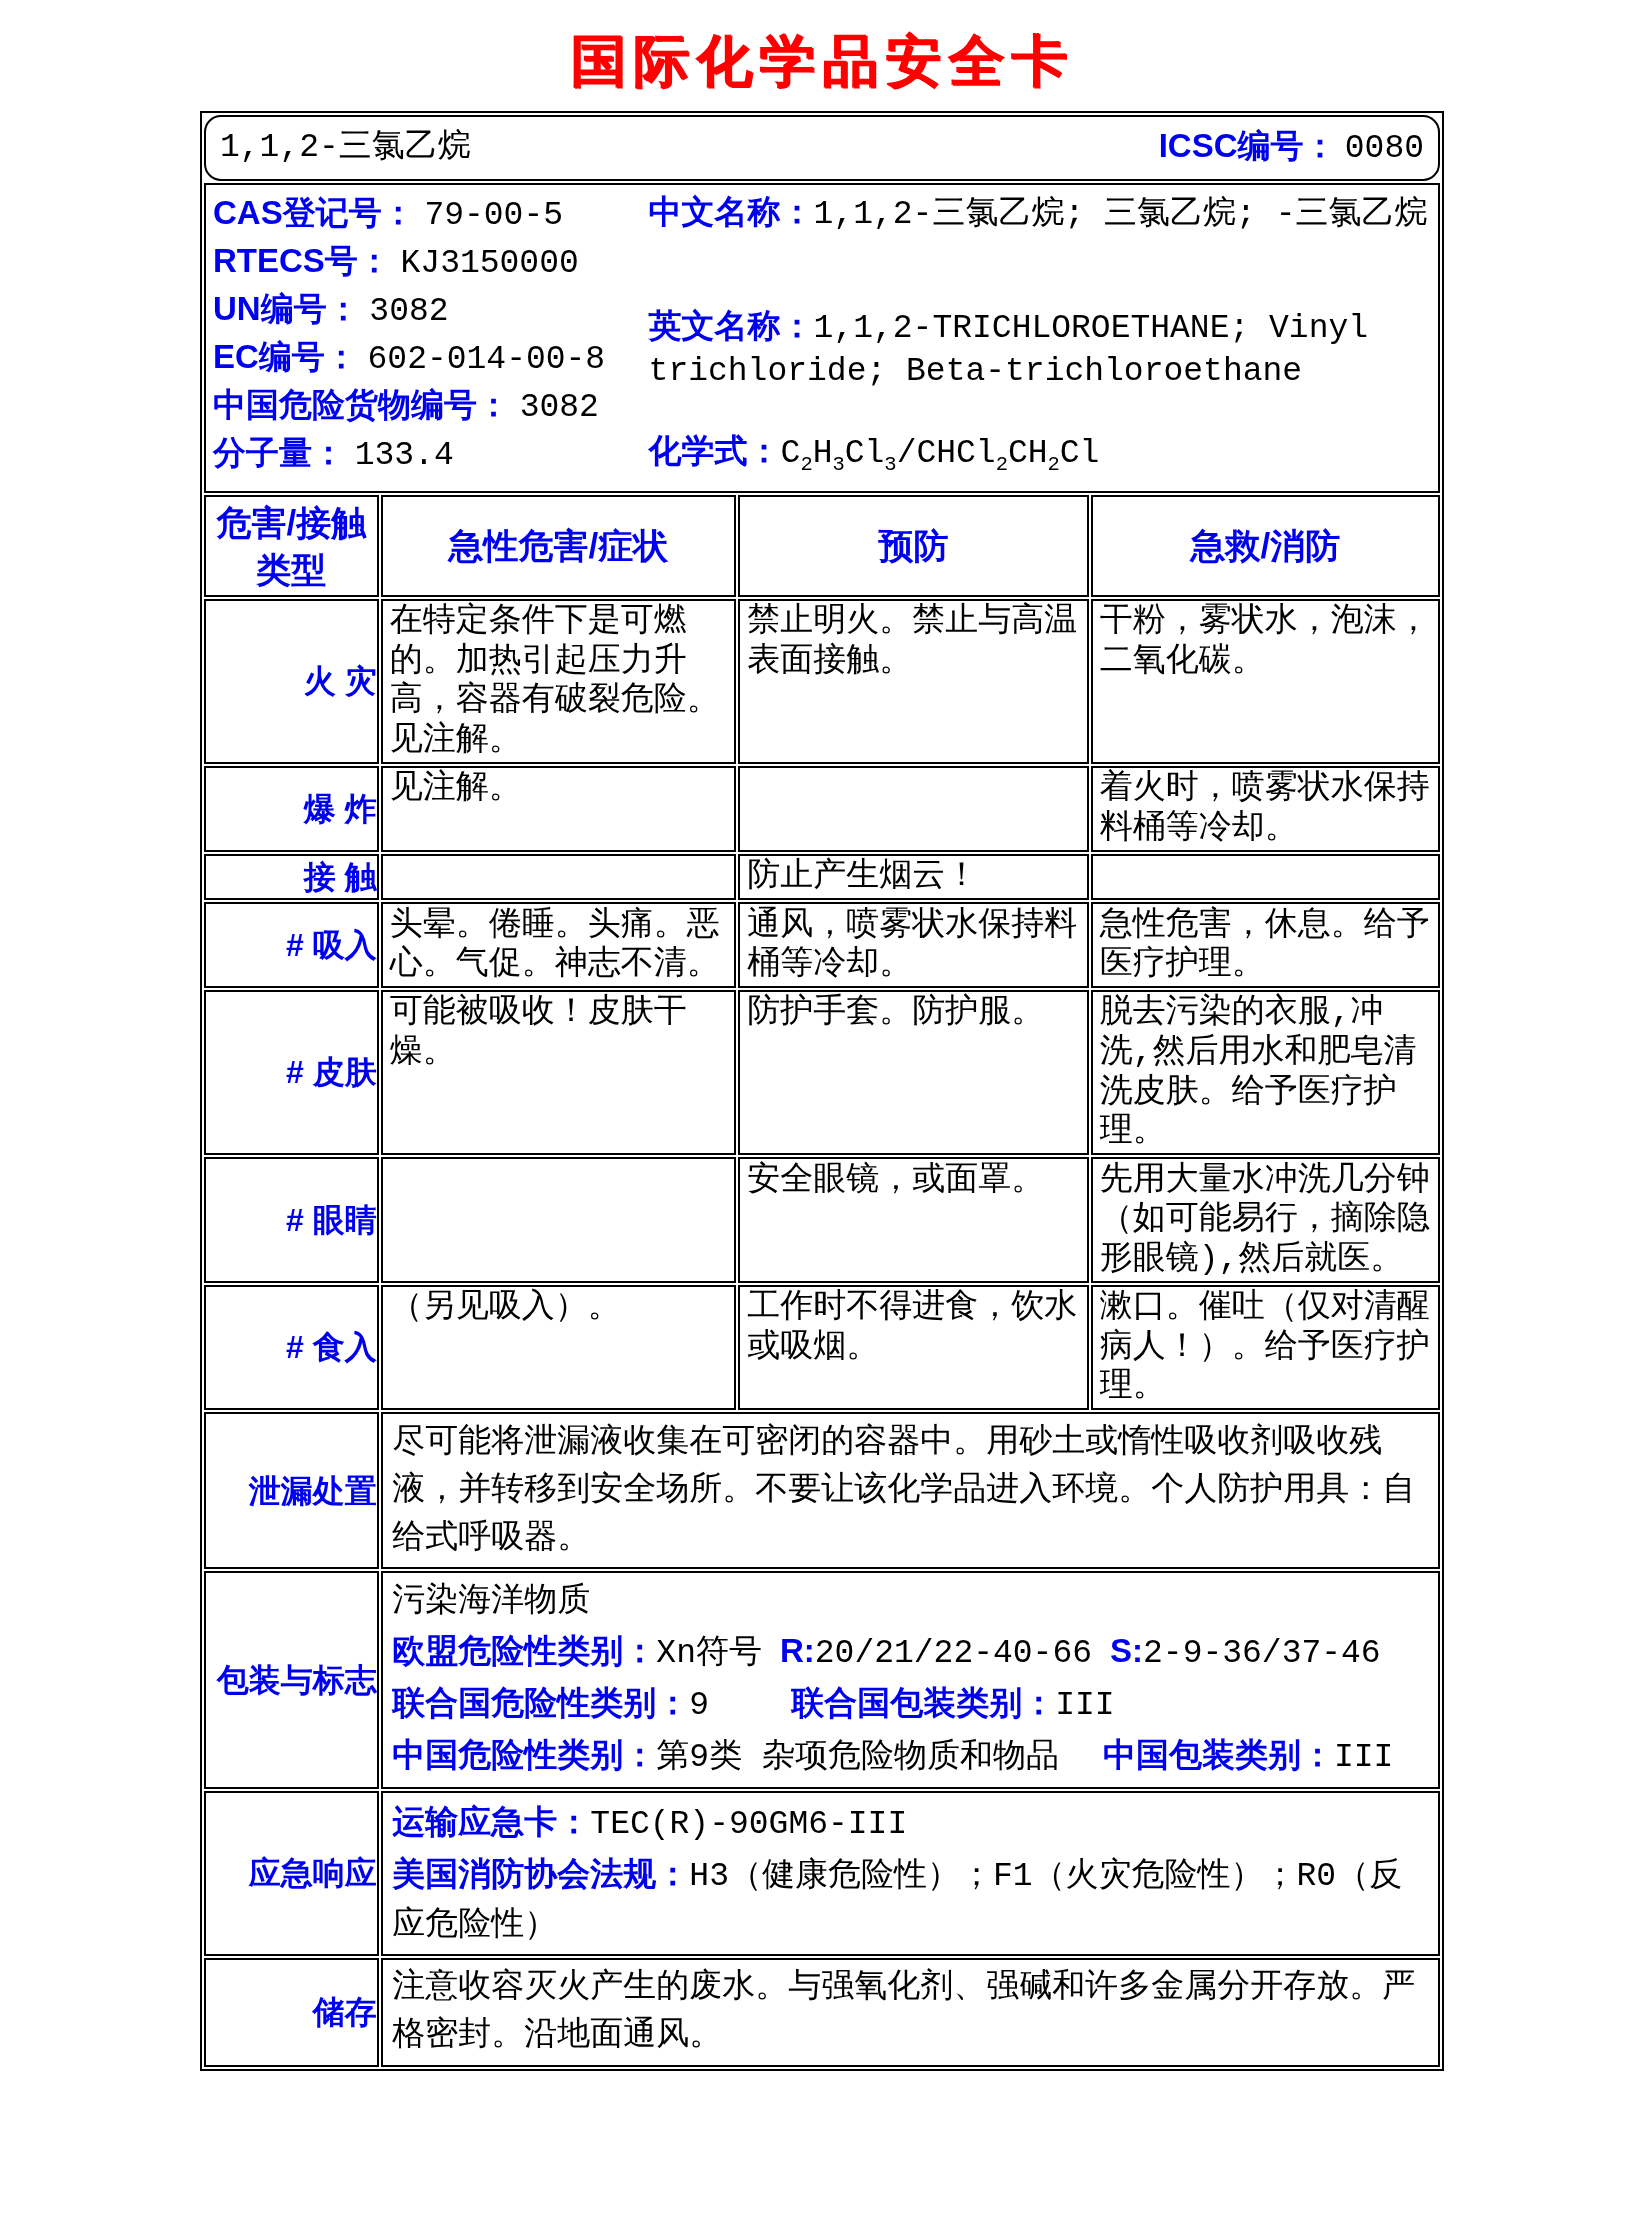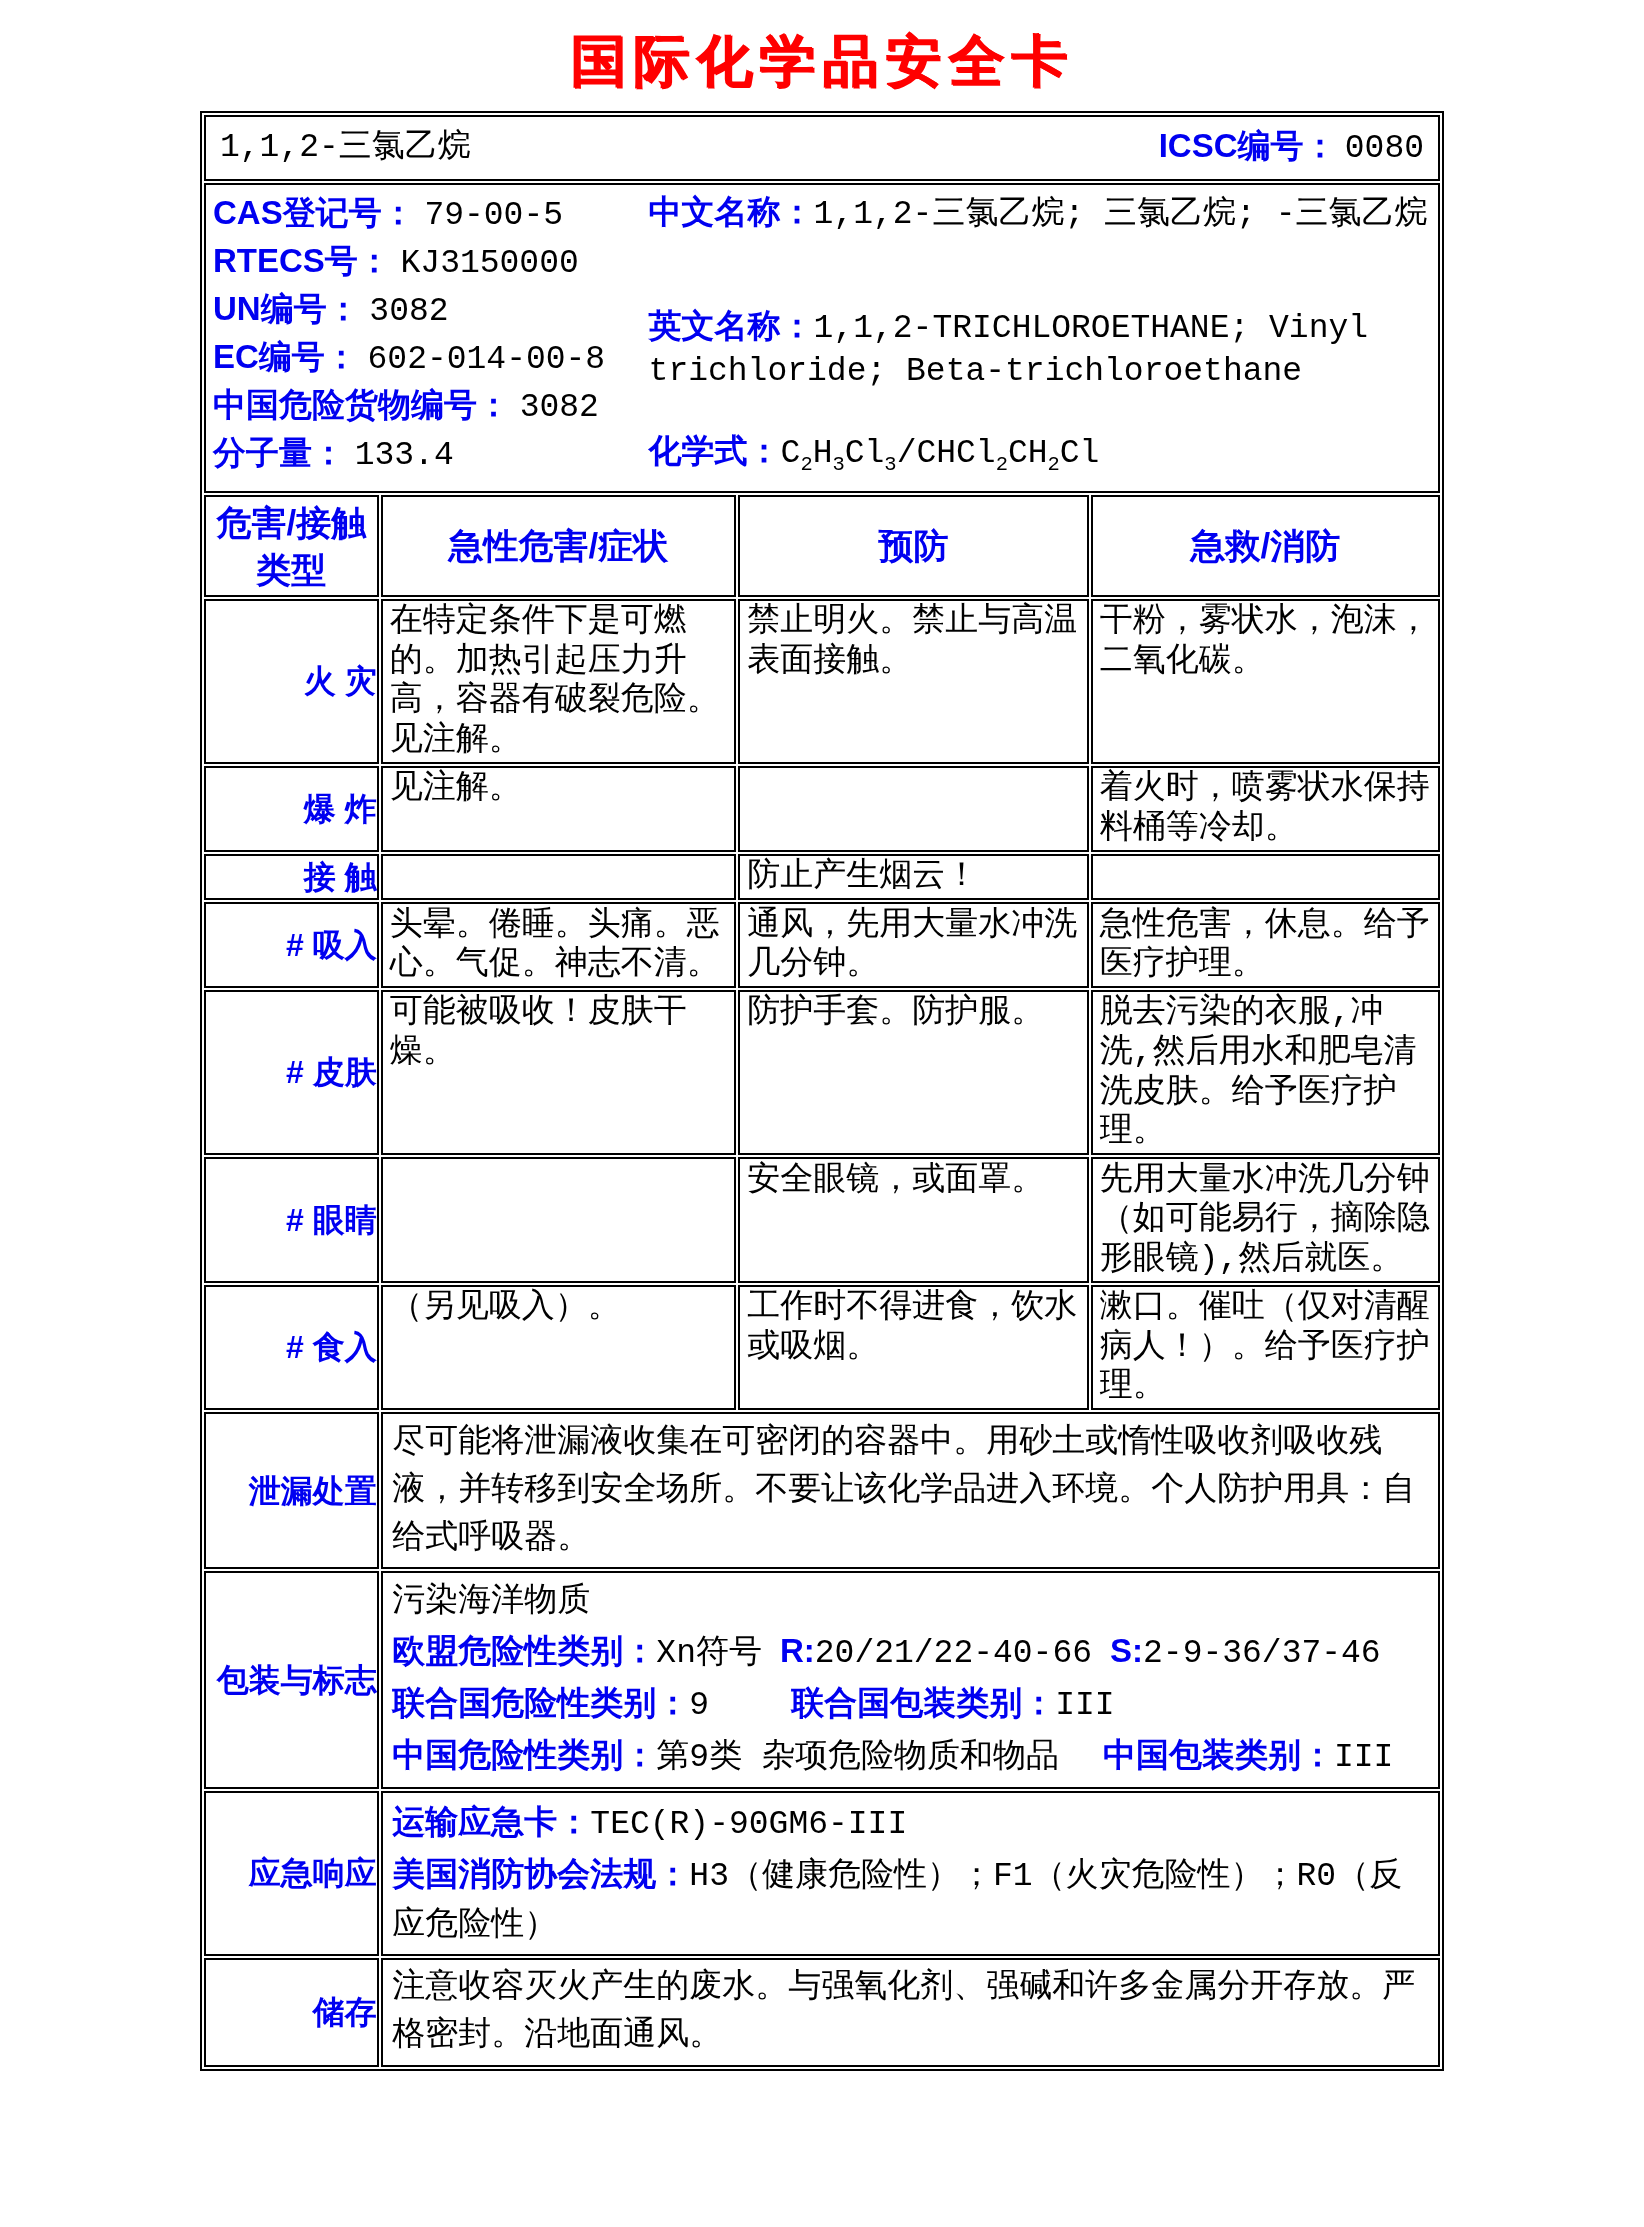--- a/index.html
+++ b/index.html
@@ -27,21 +27,21 @@
     table-layout:fixed;
   }
   td{border:2.1px solid #000;padding:1.4px 7px;vertical-align:top;font-size:33px;line-height:1.2;}
   
   .lbl{
     color:#0000f0;font-weight:bold;
     font-family:"Liberation Sans","DejaVu Sans",sans-serif;
   }
   .val{font-family:"Liberation Mono","DejaVu Sans Mono",monospace;}
   
-  td.titlerow{vertical-align:middle;}
+  td.titlerow{vertical-align:middle;border-radius:17px;}
   .titlerow-flex{display:flex;justify-content:space-between;align-items:center;padding:0 7px;}
   
   .info-flex{display:flex;padding:4.2px 0 4.2px 0;}
   .info-left{width:430px;flex:0 0 auto;}
   .idline{line-height:45px;white-space:nowrap;}
   .idline .val{margin-left:9.7px;}
   .info-right{flex:1 1 auto;padding-left:5.6px;}
   .nameblock{line-height:43px;}
   .cn-block{margin-bottom:68px;}
   .en-block{margin-bottom:36px;}
@@ -140,21 +140,21 @@
   <tr style="height:40px">
     <td class="rl">接 触</td>
     <td class="c"></td>
     <td class="c">防止产生烟云！</td>
     <td class="c"></td>
   </tr>
 
   <tr style="height:82px">
     <td class="rl"># 吸入</td>
     <td class="c">头晕。倦睡。头痛。恶心。气促。神志不清。</td>
-    <td class="c">通风，先用大量水冲洗几分钟。</td>
+    <td class="c">通风，喷雾状水保持料桶等冷却。</td>
     <td class="c">急性危害，休息。给予医疗护理。</td>
   </tr>
 
   <tr style="height:118px">
     <td class="rl"># 皮肤</td>
     <td class="c">可能被吸收！皮肤干燥。</td>
     <td class="c">防护手套。防护服。</td>
     <td class="c">脱去污染的衣服,冲洗,然后用水和肥皂清洗皮肤。给予医疗护理。</td>
   </tr>
 

